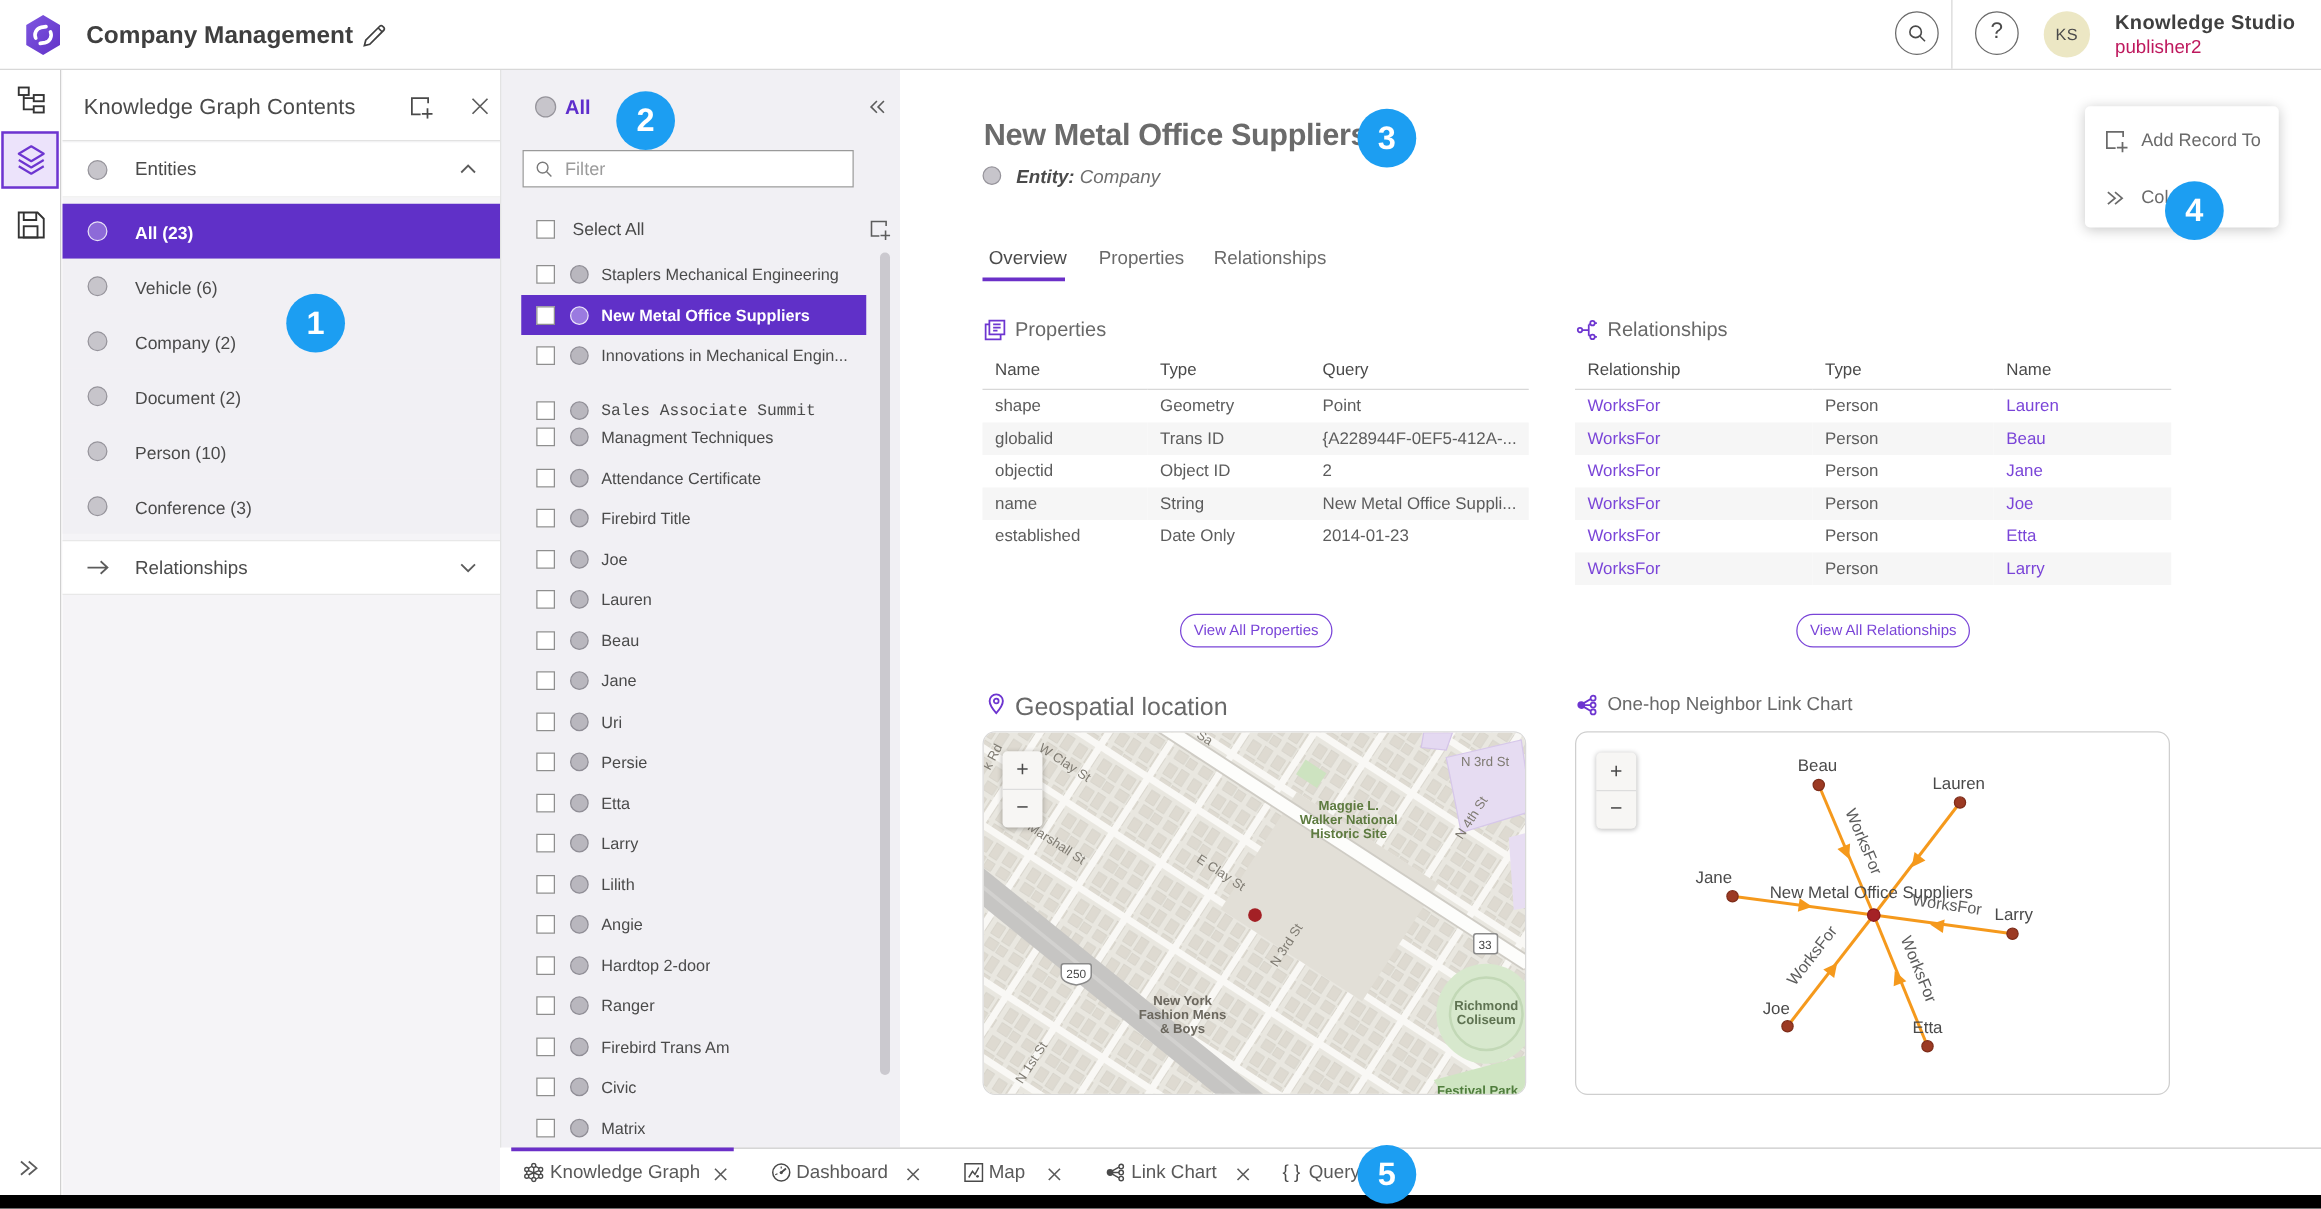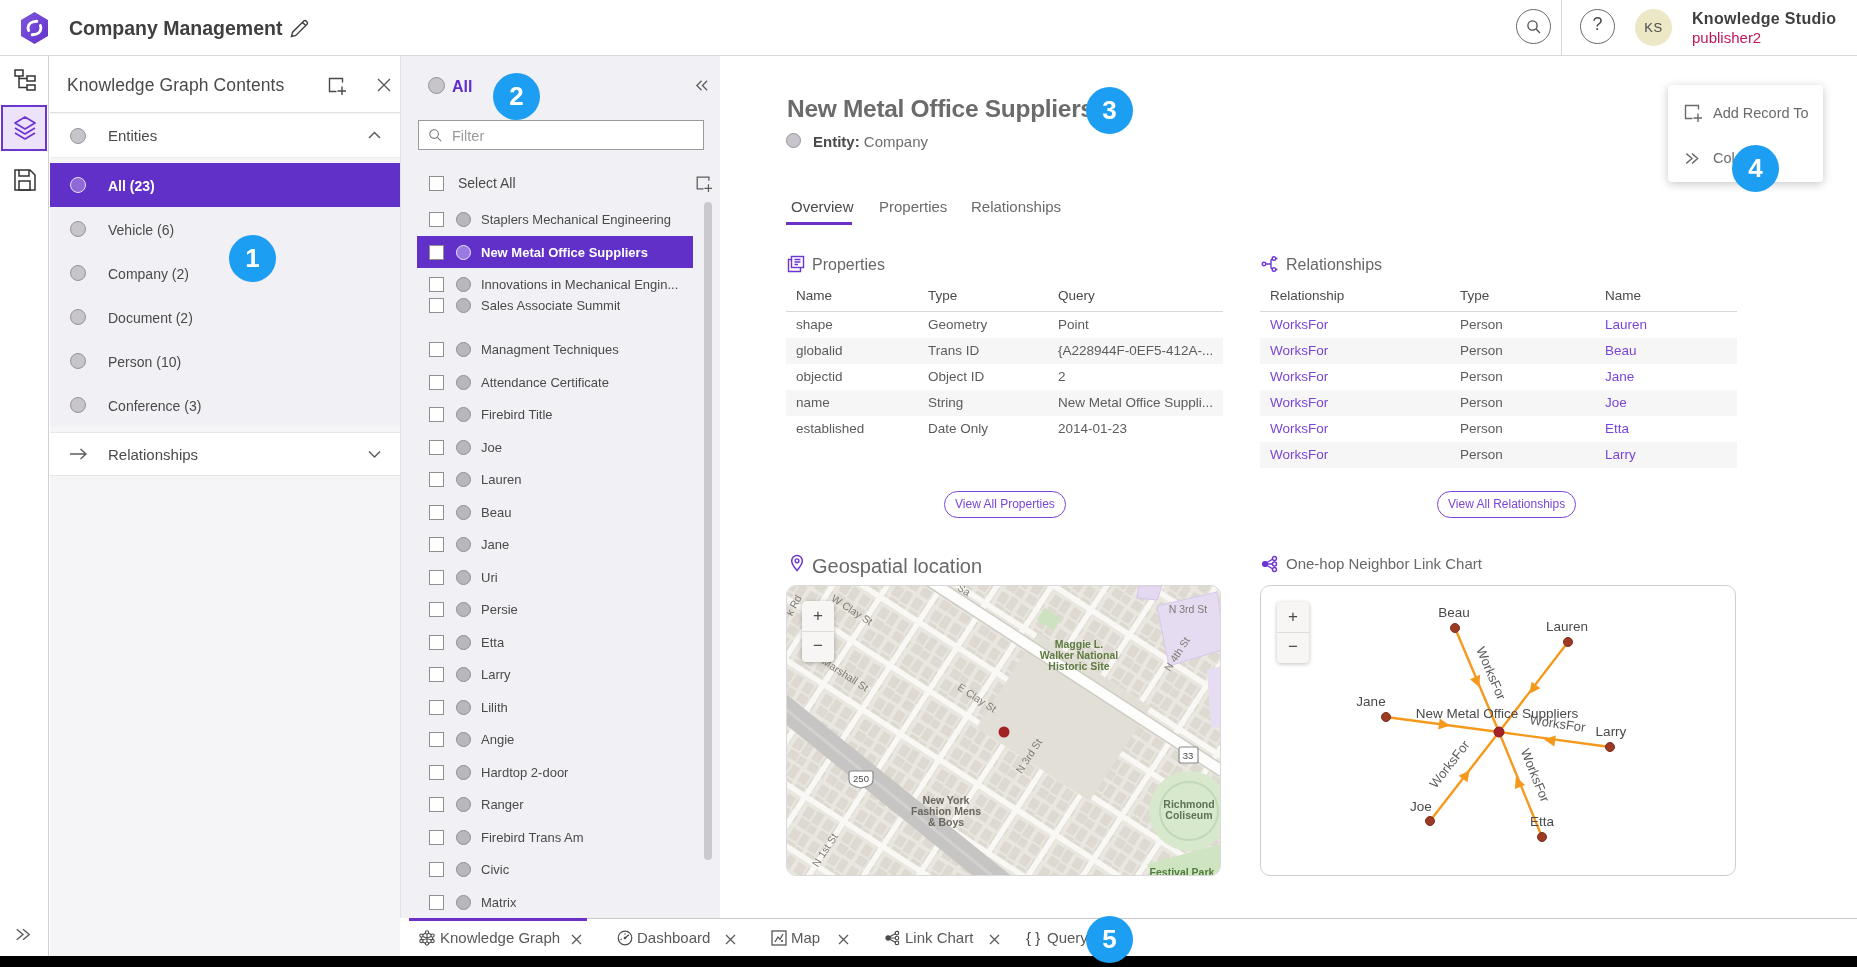--- a/index.html
+++ b/index.html
@@ -34,21 +34,21 @@
   .lp-item .circ, .lp-row .circ { position:absolute; left:20px; top:14px; width:16px; height:16px;
     border-radius:50%; background:#c7c5cb; border:1px solid #96949b; }
   .lp-item .lbl { position:absolute; left:58px; top:15px; }
   .lp-sel { background:#6030c8 !important; color:#fff; font-weight:700; }
   .lp-sel .circ { background:#8d6ad8; border-color:#e8e2f6; }
 
   
   #mpanel { left:400px; top:56px; width:320px; height:862px; background:#f1f0f4; border-left:1px solid #e3e3e3;}
   #mp-all { left:27px; top:22px; font-size:16px; font-weight:700; color:#5e2ecc; }
   #mp-allcirc { left:0px; top:-1px; width:17px; height:17px; border-radius:50%; background:#c7c5cb; border:1px solid #96949b;}
-  #mp-filter { left:17px; top:64px; width:286px; height:30px; background:#fff; border:1px solid #9a9a9a; }
+  #mp-filter { left:17px; top:64px; width:265px; height:30px; background:#fff; border:1px solid #9a9a9a; }
   #mp-filter .ph { position:absolute; left:33px; top:7px; font-size:14.5px; color:#9b9b9b; }
   #mp-selall { left:17px; top:119px; font-size:14px; color:#4a4a4a; }
   .chk { width:15px; height:15px; background:#fff; border:1px solid #8f8f8f; display:inline-block; }
   .mp-row { left:16px; width:276px; height:32.5px; font-size:13px; color:#4a4a4a; }
   .mp-row .chk { position:absolute; left:12px; top:9px; }
   .mp-row .circ { position:absolute; left:39px; top:9px; width:15px; height:15px; border-radius:50%;
      background:#b9b7be; border:1px solid #908e96; }
   .mp-row .lbl { position:absolute; left:64px; top:9px; white-space:nowrap; overflow:hidden;
      max-width:206px; text-overflow:ellipsis;}
   .mp-sel { background:#6030c8; color:#fff; font-weight:700; }
@@ -252,21 +252,21 @@
         <div class="abs mp-row mp-sel" style="top:32.5px;">
           <span class="chk"></span>
           <span class="circ"></span>
           <span class="lbl">New Metal Office Suppliers</span>
         </div>
         <div class="abs mp-row" style="top:65px;">
           <span class="chk"></span>
           <span class="circ"></span>
           <span class="lbl">Innovations in Mechanical Engin...</span>
         </div>
-        <div class="abs mp-row" style="top:86px;">
+        <div class="abs mp-row" style="top:109px;font-family:Liberation Mono, monospace;">
           <span class="chk"></span>
           <span class="circ"></span>
           <span class="lbl">Sales Associate Summit</span>
         </div>
         <div class="abs mp-row" style="top:130px;">
           <span class="chk"></span>
           <span class="circ"></span>
           <span class="lbl">Managment Techniques</span>
         </div>
         <div class="abs mp-row" style="top:162.5px;">
@@ -354,21 +354,21 @@
           <span class="circ"></span>
           <span class="lbl">Matrix</span>
         </div>
       </div>
     <div id="mp-scroll" class="abs"></div>
   </div>
 
   <div id="main" class="abs">
     <div id="m-h1" class="abs">New Metal Office Suppliers</div>
     <div id="m-entity" class="abs"><div class="circ"></div>
-      <span style="margin-left:27px;"><b>Entity:</b> <span style="color:#6e6e6e;">Company</span></span></div>
+      <span style="margin-left:27px;font-style:italic;"><b>Entity:</b> <span style="color:#6e6e6e;">Company</span></span></div>
     <div id="m-tabs" class="abs">
       <span class="mtab" style="left:5px; color:#4a4a4a;">Overview</span>
       <span class="mtab" style="left:93px;">Properties</span>
       <span class="mtab" style="left:185px;">Relationships</span>
       <div id="mtab-underline"></div>
     </div>
 
     <svg class="secicon" style="left:66px; top:199px;" viewBox="0 0 18 18">
       <g fill="none" stroke="#6d35d0" stroke-width="1.4">
         <rect x="4.5" y="1.5" width="12" height="11"></rect>

